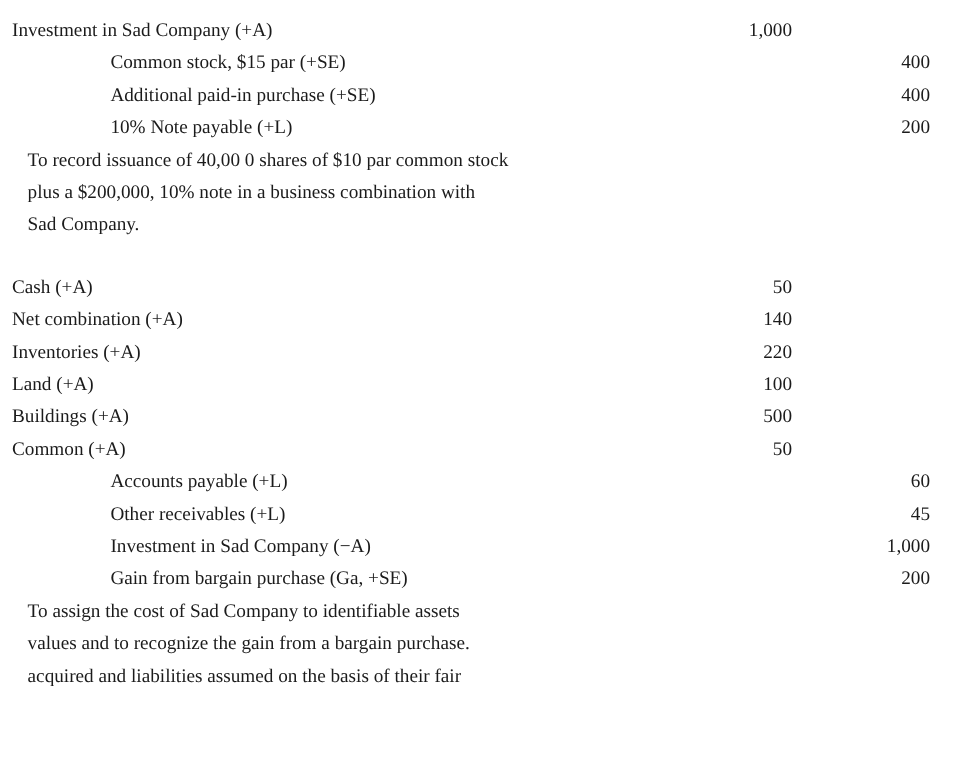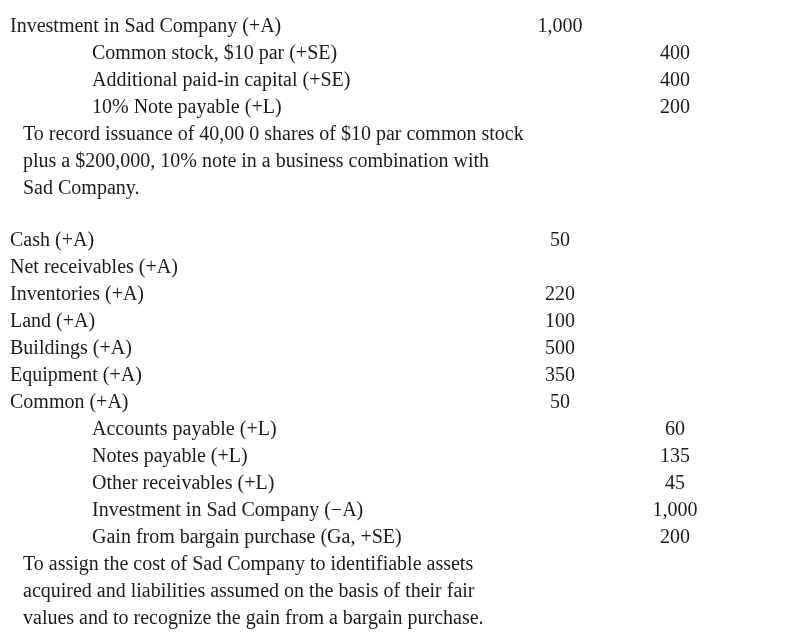--- a/index.html
+++ b/index.html
@@ -2,41 +2,41 @@
 <html><head>
 <meta charset="utf-8">
 <style>
   html, body { margin: 0; padding: 0; background: #ffffff; }
   .page {
     position: relative;
     width: 811px;
     height: 638px;
     background: #ffffff;
     font-family: "Liberation Serif", "DejaVu Serif", serif;
-    font-size: 20px;
+    font-size: 16px;
     color: #1b1b1b;
     box-sizing: border-box;
     padding-top: 12px;
     overflow: hidden;
   }
   .entry { position: relative; }
   .entry.second { margin-top: 25px; }
   .row {
     position: relative;
     height: 27px;
     line-height: 27px;
     white-space: nowrap;
   }
   .acct { position: absolute; left: 10px; top: 0; }
   .acct.credit-indent { left: 92px; }
   .amt {
     position: absolute;
     top: 0;
     width: 200px;
-    text-align: center;
+    text-align: right;
   }
   .amt.debit-col { left: 460px; }   
   .amt.credit-col { left: 575px; }  
   .note-line {
     height: 27px;
     line-height: 27px;
     padding-left: 23px;
     white-space: nowrap;
   }
   .note-line.cont { padding-left: 23px; }
@@ -45,82 +45,75 @@
 <body>
 
 <div class="page">
 
   <div class="entry first">
     <div class="row">
       <span class="acct">Investment in Sad Company (+A)</span>
       <span class="amt debit-col">1,000</span>
     </div>
     <div class="row">
-      <span class="acct credit-indent">Common stock, $10 par (+SE)</span>
+      <span class="acct credit-indent">Common stock, $15 par (+SE)</span>
       <span class="amt credit-col">400</span>
     </div>
     <div class="row">
-      <span class="acct credit-indent">Additional paid-in capital (+SE)</span>
+      <span class="acct credit-indent">Additional paid-in purchase (+SE)</span>
       <span class="amt credit-col">400</span>
     </div>
     <div class="row">
       <span class="acct credit-indent">10% Note payable (+L)</span>
       <span class="amt credit-col">200</span>
     </div>
     <div class="note-line">To record issuance of 40,00 0 shares of $10 par common stock</div>
     <div class="note-line cont">plus a $200,000, 10% note in a business combination with</div>
     <div class="note-line cont">Sad Company.</div>
   </div>
 
   <div class="entry second">
     <div class="row">
       <span class="acct">Cash (+A)</span>
       <span class="amt debit-col">50</span>
     </div>
     <div class="row">
-      <span class="acct">Net receivables (+A)</span>
+      <span class="acct">Net combination (+A)</span>
+      <span class="amt debit-col">140</span>
     </div>
     <div class="row">
       <span class="acct">Inventories (+A)</span>
       <span class="amt debit-col">220</span>
     </div>
     <div class="row">
       <span class="acct">Land (+A)</span>
       <span class="amt debit-col">100</span>
     </div>
     <div class="row">
       <span class="acct">Buildings (+A)</span>
       <span class="amt debit-col">500</span>
     </div>
     <div class="row">
-      <span class="acct">Equipment (+A)</span>
-      <span class="amt debit-col">350</span>
-    </div>
-    <div class="row">
       <span class="acct">Common (+A)</span>
       <span class="amt debit-col">50</span>
     </div>
     <div class="row">
       <span class="acct credit-indent">Accounts payable (+L)</span>
       <span class="amt credit-col">60</span>
-    </div>
-    <div class="row">
-      <span class="acct credit-indent">Notes payable (+L)</span>
-      <span class="amt credit-col">135</span>
     </div>
     <div class="row">
       <span class="acct credit-indent">Other receivables (+L)</span>
       <span class="amt credit-col">45</span>
     </div>
     <div class="row">
       <span class="acct credit-indent">Investment in Sad Company (−A)</span>
       <span class="amt credit-col">1,000</span>
     </div>
     <div class="row">
       <span class="acct credit-indent">Gain from bargain purchase (Ga, +SE)</span>
       <span class="amt credit-col">200</span>
     </div>
     <div class="note-line">To assign the cost of Sad Company to identifiable assets</div>
+    <div class="note-line cont">values and to recognize the gain from a bargain purchase.</div>
     <div class="note-line cont">acquired and liabilities assumed on the basis of their fair</div>
-    <div class="note-line cont">values and to recognize the gain from a bargain purchase.</div>
   </div>
 
 </div>
 
 </body></html>

